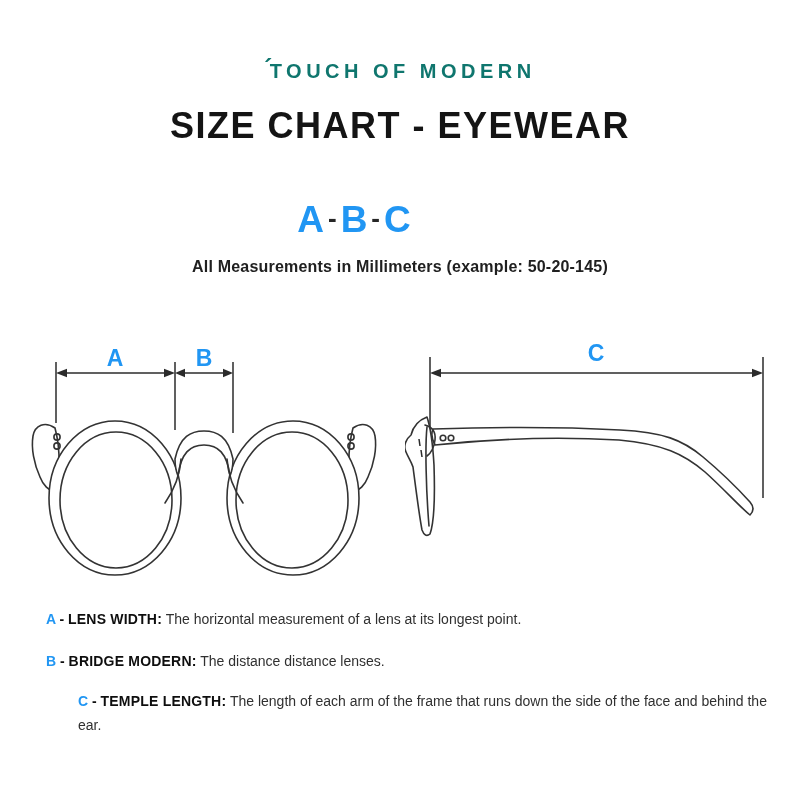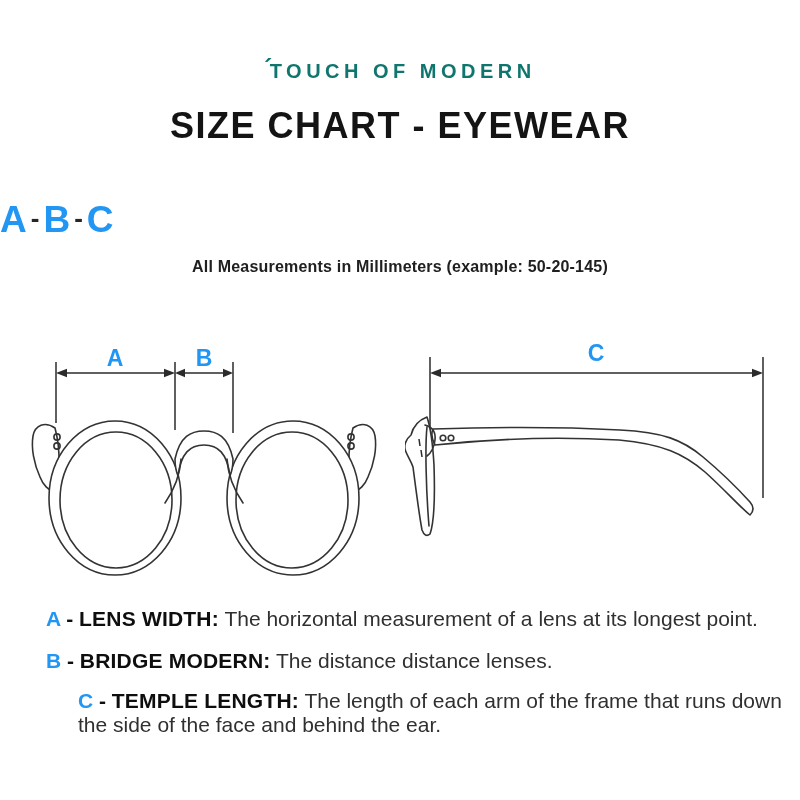--- a/index.html
+++ b/index.html
@@ -17,21 +17,21 @@
     display:inline-block;font-size:24px;font-weight:700;line-height:0.6;
     vertical-align:top;margin-right:-7px;transform:translateY(1px);
   }
   .title{
     position:absolute;top:105px;left:0;width:800px;text-align:center;
     font-size:36px;font-weight:700;letter-spacing:1.5px;color:#141414;
     white-space:nowrap;
   }
   
   .abc{
-    position:absolute;top:199px;left:0;width:708px;text-align:left;
+    position:absolute;top:199px;left:0;width:708px;text-align:center;
     font-size:37px;font-weight:700;color:#2196F3;white-space:nowrap;
   }
   .abc-dash{
     color:#262626;font-size:26px;font-weight:700;
     vertical-align:5px;margin:0 4px;
   }
   .note{
     position:absolute;top:258px;left:0;width:800px;text-align:center;
     font-size:16px;font-weight:600;color:#202020;letter-spacing:0.2px;
     white-space:nowrap;
@@ -43,21 +43,21 @@
   .ink-fill{stroke:#333;fill:#fff;stroke-width:1.6;stroke-linecap:round;stroke-linejoin:round;}
   .meas{stroke:#2b2b2b;stroke-width:1.5;fill:none;}
   .head{fill:#2b2b2b;stroke:none;}
   .dim-label{
     font-family:"Liberation Sans",sans-serif;font-size:23px;font-weight:700;
     fill:#2196F3;text-anchor:middle;
   }
   
   .def{
     position:absolute;left:46px;width:716px;margin:0;
-    font-size:21px;line-height:24px;color:#303030;
+    font-size:14px;line-height:24px;color:#303030;
   }
   .def-a{top:607px;}
   .def-b{top:649px;}
   .def-c{top:689px;margin-left:32px;}
   .def .l{color:#2196F3;font-weight:700;}
   .def .s{color:#0e0e0e;font-weight:700;}
   .def .t{color:#0e0e0e;font-weight:700;letter-spacing:0.2px;}
   .def .d{color:#303030;font-weight:400;}
 </style>
 </head>

